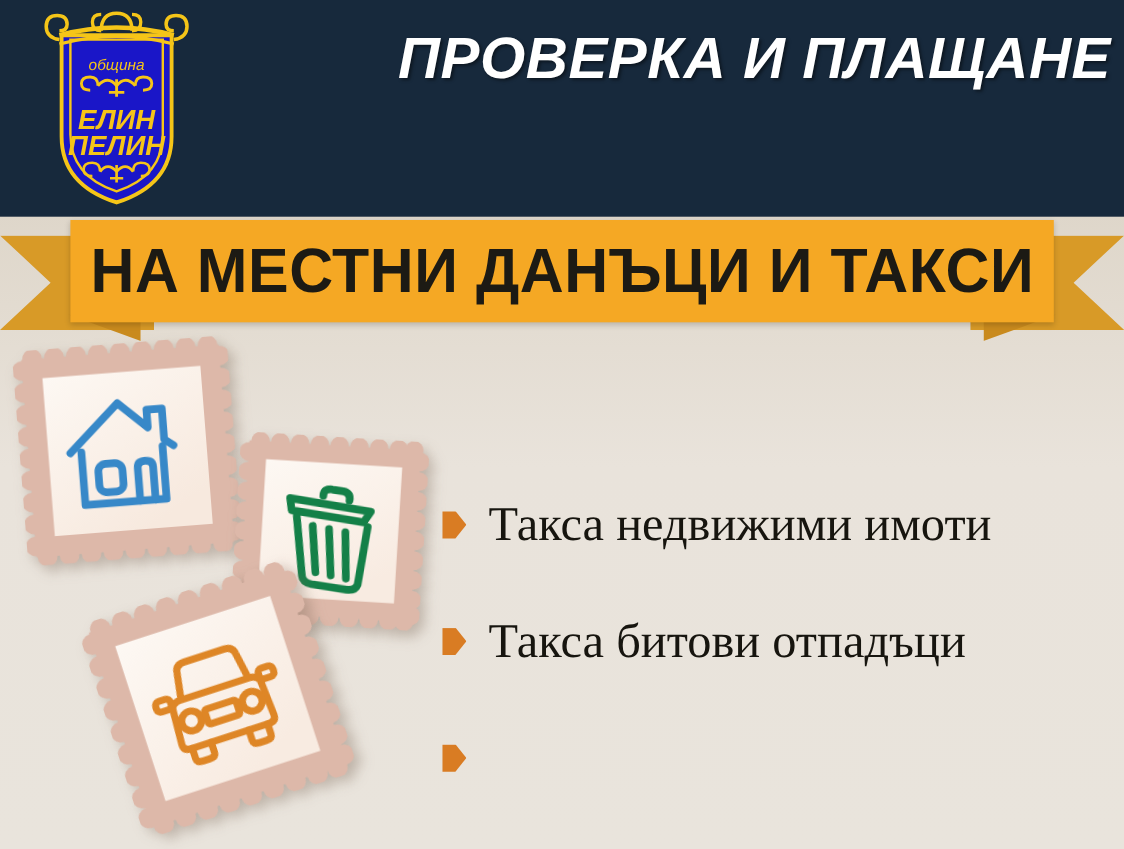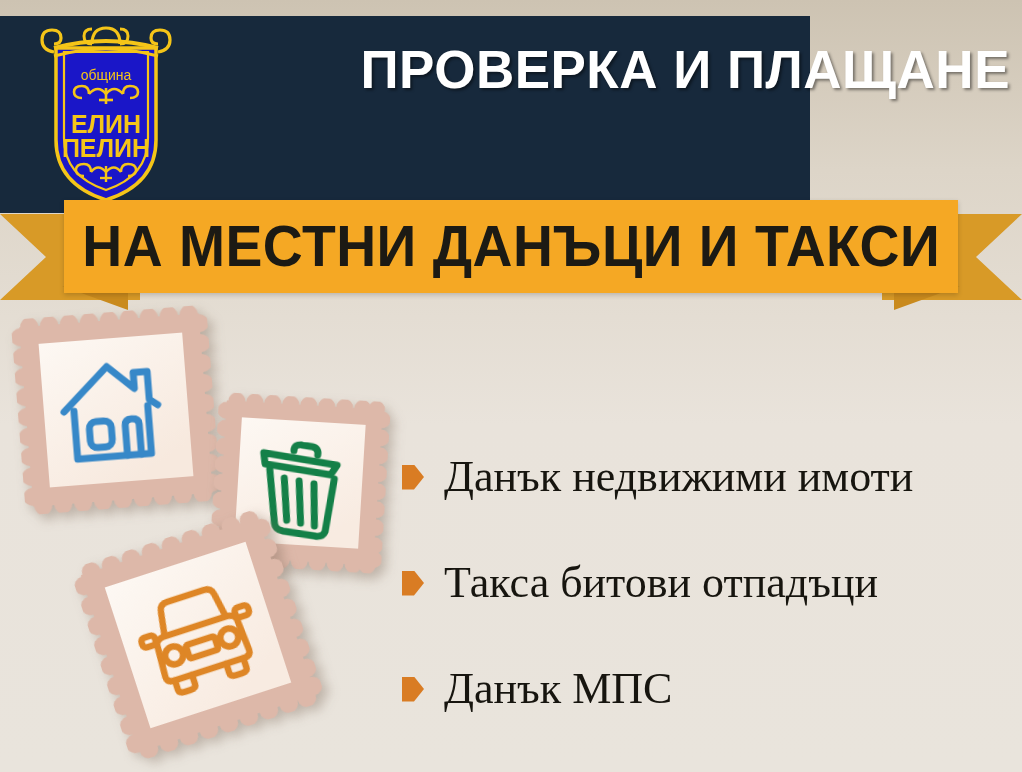--- a/index.html
+++ b/index.html
@@ -19,25 +19,26 @@
     width: 1022px;
     height: 772px;
     overflow: hidden;
     background: linear-gradient(180deg, #cdc3b2 0%, #ddd5c8 22%, #e9e3db 55%, #e9e4dc 100%);
   }
 
   
   .header {
     position: absolute;
     left: 0;
-    top: 16px;
-    width: 810px;
+    top: 0;
+    width: 1022px;
     height: 197px;
     background: #17293c;
     z-index: 5;
+    font-style: italic;
   }
 
   .crest {
     position: absolute;
     left: 36px;
     top: 6px;
     width: 140px;
     height: 182px;
   }
   .crest svg { display: block; }
@@ -430,28 +431,27 @@
         <path d="M20 82 L20 92 Q20 96 26 96 L32 96 Q38 96 38 92 L38 82"></path>
         <path d="M74 82 L74 92 Q74 96 80 96 L86 96 Q92 96 92 92 L92 82"></path>
       </g>
     </svg>
   </div>
 
   <div class="bullets">
 
     <div class="bullet-row">
       <span class="bullet-marker"></span>
-      <span class="bullet-label">Данък недвижими имоти</span>
+      <span class="bullet-label">Такса недвижими имоти</span>
     </div>
 
     <div class="bullet-row">
       <span class="bullet-marker"></span>
       <span class="bullet-label">Такса битови отпадъци</span>
     </div>
 
     <div class="bullet-row">
       <span class="bullet-marker"></span>
-      <span class="bullet-label">Данък МПС</span>
     </div>
 
   </div>
 
 </div>
 
 </body></html>

